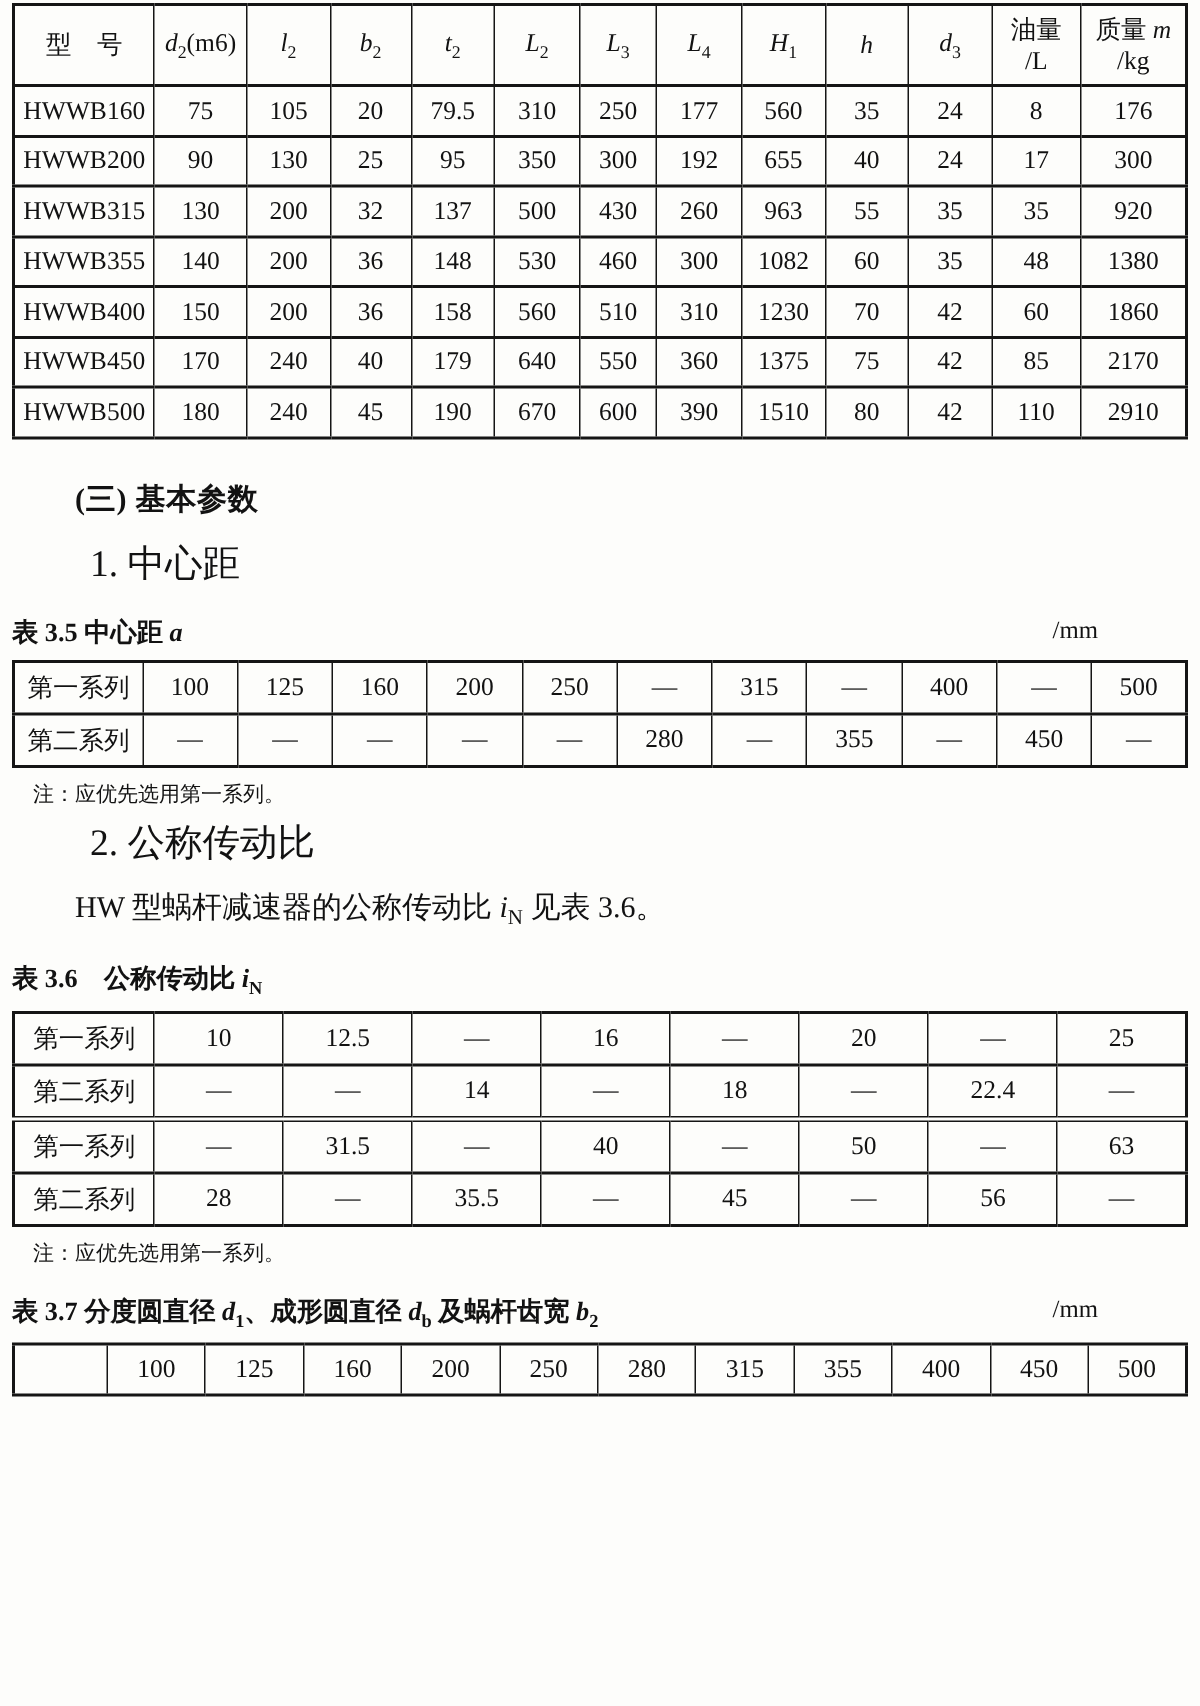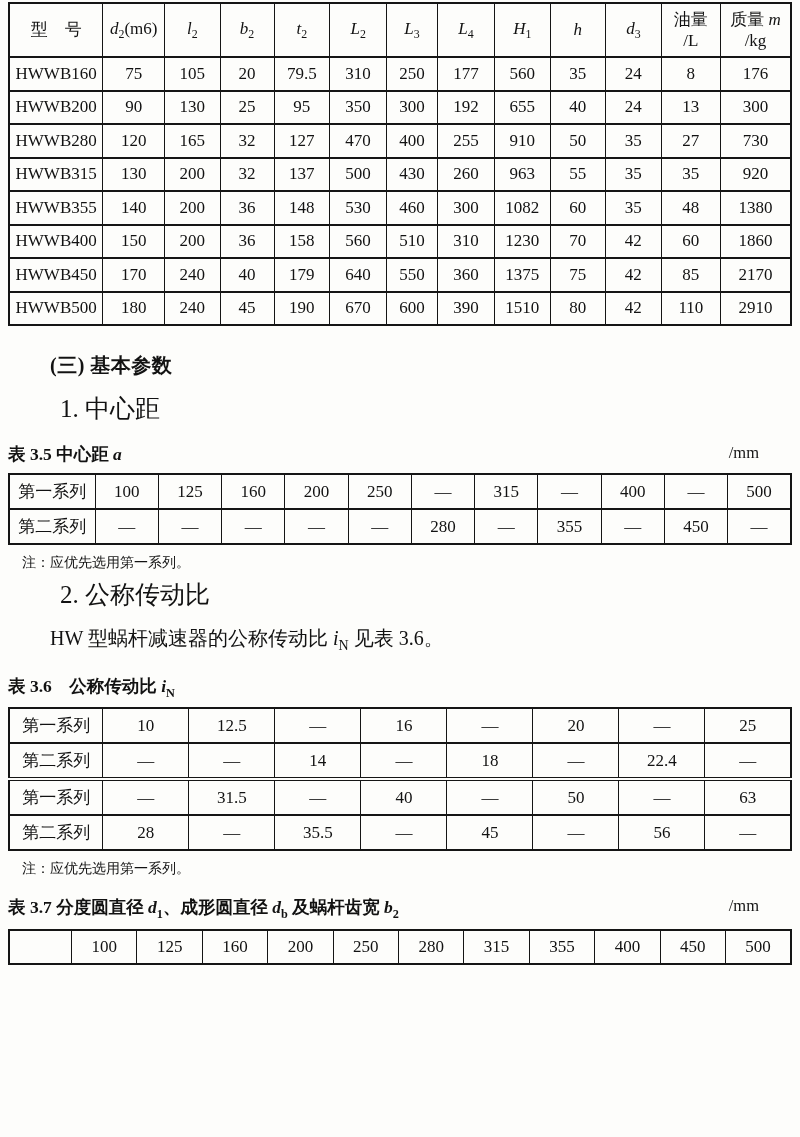--- a/index.html
+++ b/index.html
@@ -20,21 +20,21 @@
   .grid2 td{height:31px;}
   .grid4 td{height:31px;}
   .grid4b td{height:30px;}
   [data-name="ratio-table"] tr:nth-child(3) td{border-top:4px double #151515;}
   sub{font-size:70%;}
   .body-text{padding:0 2px;}
   .h-sec{font-size:20px;margin:26px 0 0 0;text-indent:2.0em;font-weight:bold;letter-spacing:.5px;}
   .h-num{font-size:25px;margin:13px 0 0 0;text-indent:2.0em;}
   .para{font-size:20px;margin:12px 0 0 0;text-indent:2.0em;line-height:1.55;}
   .tbl-title{position:relative;font-size:17.5px;font-weight:bold;margin:17px 0 7px 0;}
-  .tbl-title .unit{position:absolute;right:33px;top:1px;font-weight:normal;font-size:16.5px;}
+  .tbl-title .unit{position:absolute;right:60px;top:1px;font-weight:normal;font-size:16.5px;}
   .note{font-size:14px;margin:9px 0 0 14px;}
 </style>
 </head>
 <body>
 
 <div class="page" data-name="document-page">
 
   <table class="spec" data-name="model-dimensions-table">
     <colgroup>
       <col style="width:12%">
@@ -89,37 +89,22 @@
           <td data-name="table-cell">90</td>
           <td data-name="table-cell">130</td>
           <td data-name="table-cell">25</td>
           <td data-name="table-cell">95</td>
           <td data-name="table-cell">350</td>
           <td data-name="table-cell">300</td>
           <td data-name="table-cell">192</td>
           <td data-name="table-cell">655</td>
           <td data-name="table-cell">40</td>
           <td data-name="table-cell">24</td>
-          <td data-name="table-cell">13</td>
+          <td data-name="table-cell">17</td>
           <td data-name="table-cell">300</td>
-        </tr>
-        <tr data-name="table-row">
-          <td data-name="table-cell">HWWB280</td>
-          <td data-name="table-cell">120</td>
-          <td data-name="table-cell">165</td>
-          <td data-name="table-cell">32</td>
-          <td data-name="table-cell">127</td>
-          <td data-name="table-cell">470</td>
-          <td data-name="table-cell">400</td>
-          <td data-name="table-cell">255</td>
-          <td data-name="table-cell">910</td>
-          <td data-name="table-cell">50</td>
-          <td data-name="table-cell">35</td>
-          <td data-name="table-cell">27</td>
-          <td data-name="table-cell">730</td>
         </tr>
         <tr data-name="table-row">
           <td data-name="table-cell">HWWB315</td>
           <td data-name="table-cell">130</td>
           <td data-name="table-cell">200</td>
           <td data-name="table-cell">32</td>
           <td data-name="table-cell">137</td>
           <td data-name="table-cell">500</td>
           <td data-name="table-cell">430</td>
           <td data-name="table-cell">260</td>

